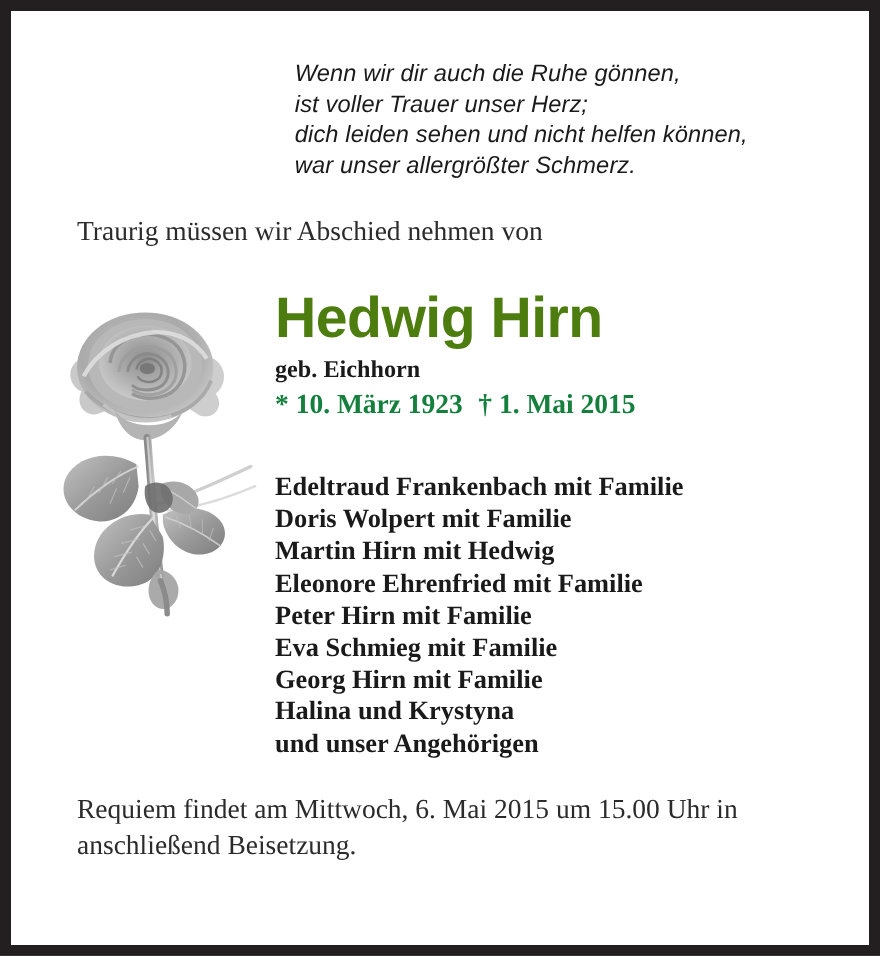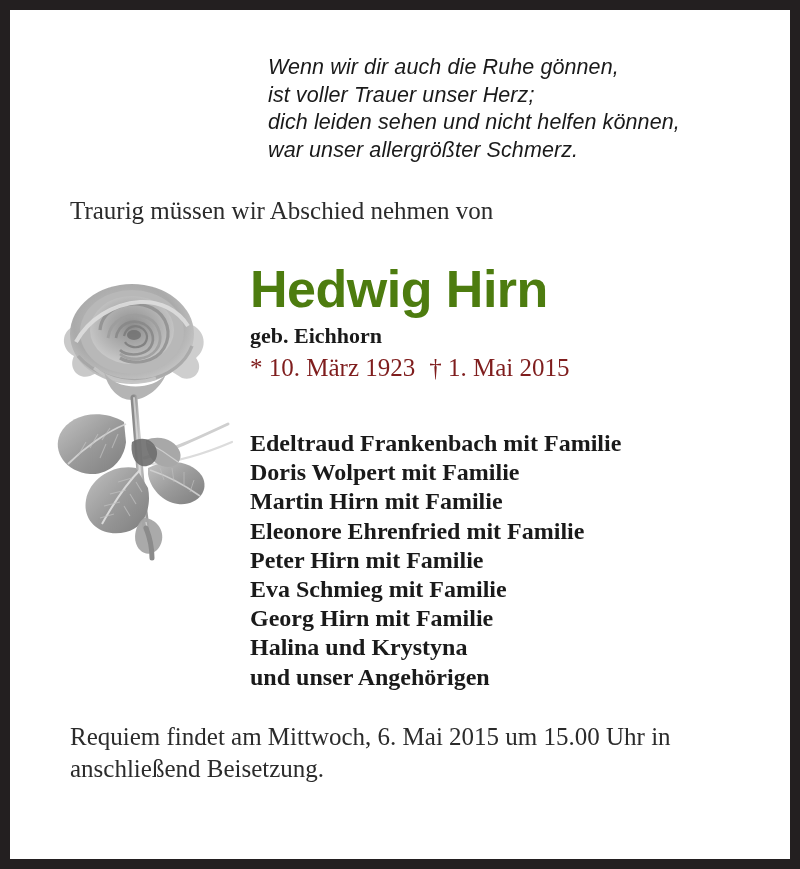--- a/index.html
+++ b/index.html
@@ -77,24 +77,24 @@
     font-family: "Liberation Serif", "DejaVu Serif", serif;
     font-weight: 700;
     font-size: 22px;
     line-height: 28px;
     color: #1a1a1a;
     margin-top: 4px;
     white-space: nowrap;
   }
   .deceased-dates {
     font-family: "Liberation Serif", "DejaVu Serif", serif;
-    font-weight: 400;
+    font-weight: 700;
     font-size: 25px;
     line-height: 32px;
-    color: #7f1d1d;
+    color: #15803d;
     margin-top: 2px;
     white-space: nowrap;
   }
   .deceased-dates .sep { display: inline-block; width: 14px; }
 
   
   .mourners {
     position: absolute;
     left: 240px;
     top: 419px;
@@ -224,21 +224,21 @@
 
     <div class="deceased">
       <div class="deceased-name">Hedwig Hirn</div>
       <div class="deceased-maiden">geb. Eichhorn</div>
       <div class="deceased-dates"><span>* 10. März 1923</span><span class="sep"></span><span>† 1. Mai 2015</span></div>
     </div>
 
     <div class="mourners">
       <div>Edeltraud Frankenbach mit Familie</div>
       <div>Doris Wolpert mit Familie</div>
-      <div>Martin Hirn mit Familie</div>
+      <div>Martin Hirn mit Hedwig</div>
       <div>Eleonore Ehrenfried mit Familie</div>
       <div>Peter Hirn mit Familie</div>
       <div>Eva Schmieg mit Familie</div>
       <div>Georg Hirn mit Familie</div>
       <div>Halina und Krystyna</div>
       <div>und unser Angehörigen</div>
     </div>
 
     <div class="service">
       <div>Requiem findet am Mittwoch, 6. Mai 2015 um 15.00 Uhr in</div>

